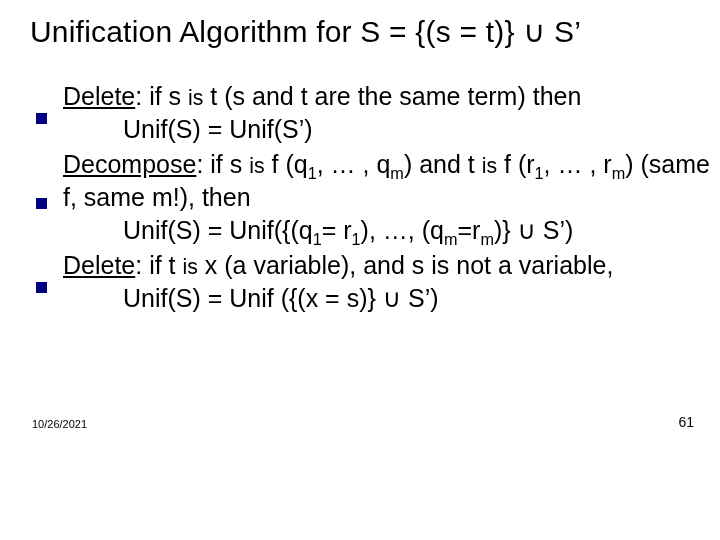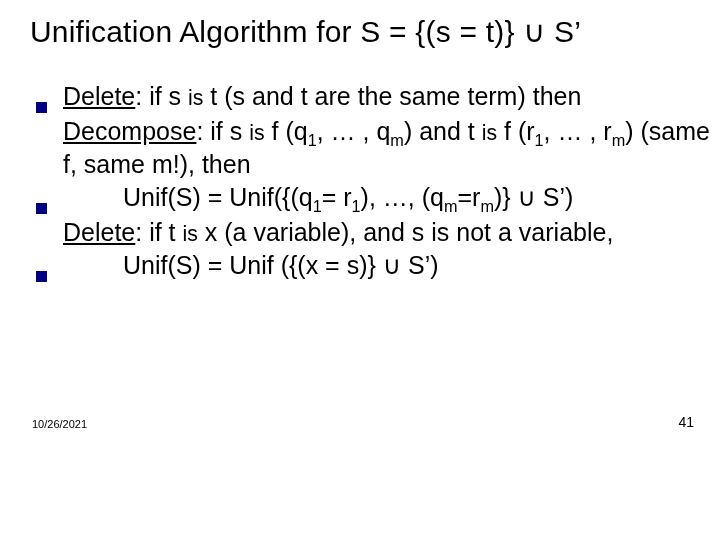--- a/index.html
+++ b/index.html
@@ -29,21 +29,21 @@
   .body {
     position: absolute;
     left: 36px;
     top: 80px;
     width: 680px;
     font-size: 25px;
     line-height: 1.32;
   }
   .item {
     display: flex;
-    align-items: flex-end;
+    align-items: center;
     margin-bottom: 2px;
   }
   .bullet {
     flex: 0 0 auto;
     width: 11px;
     height: 11px;
     background: #000080;
     margin-top: 11px;
     margin-right: 16px;
   }
@@ -81,20 +81,21 @@
   <div class="title">
     <span>Unification Algorithm for S = {(s = t)} </span><span>∪</span><span> S’</span>
   </div>
 
   <div class="body">
 
     <div class="item">
       <div class="bullet"></div>
       <div class="text">
         <span class="u">Delete</span><span>: if s </span><span class="smallis">is</span><span> t (s and t are the same term) then</span>
+        <div class="indent">Unif(S) = Unif(S’)</div>
       </div>
     </div>
 
     <div class="item">
       <div class="bullet"></div>
       <div class="text">
         <span class="u">Decompose</span><span>: if s </span><span class="smallis">is</span><span> f (q</span><sub>1</sub><span>, … , q</span><sub>m</sub><span>) and t </span><span class="smallis">is</span><span> f (r</span><sub>1</sub><span>, … , r</span><sub>m</sub><span>) (same f, same m!), then</span>
         <div class="indent">
           <span>Unif(S) = Unif({(q</span><sub>1</sub><span>= r</span><sub>1</sub><span>), …, (q</span><sub>m</sub><span>=r</span><sub>m</sub><span>)} </span><span>∪</span><span> S’)</span>
         </div>
@@ -107,14 +108,14 @@
         <span class="u">Delete</span><span>: if t </span><span class="smallis">is</span><span> x (a variable), and s is not a variable,</span>
         <div class="indent">
           <span>Unif(S) = Unif ({(x = s)} </span><span>∪</span><span> S’)</span>
         </div>
       </div>
     </div>
 
   </div>
 
   <div class="footer-date">10/26/2021</div>
-  <div class="footer-page">41</div>
+  <div class="footer-page">61</div>
 </div>
 
 </body></html>

